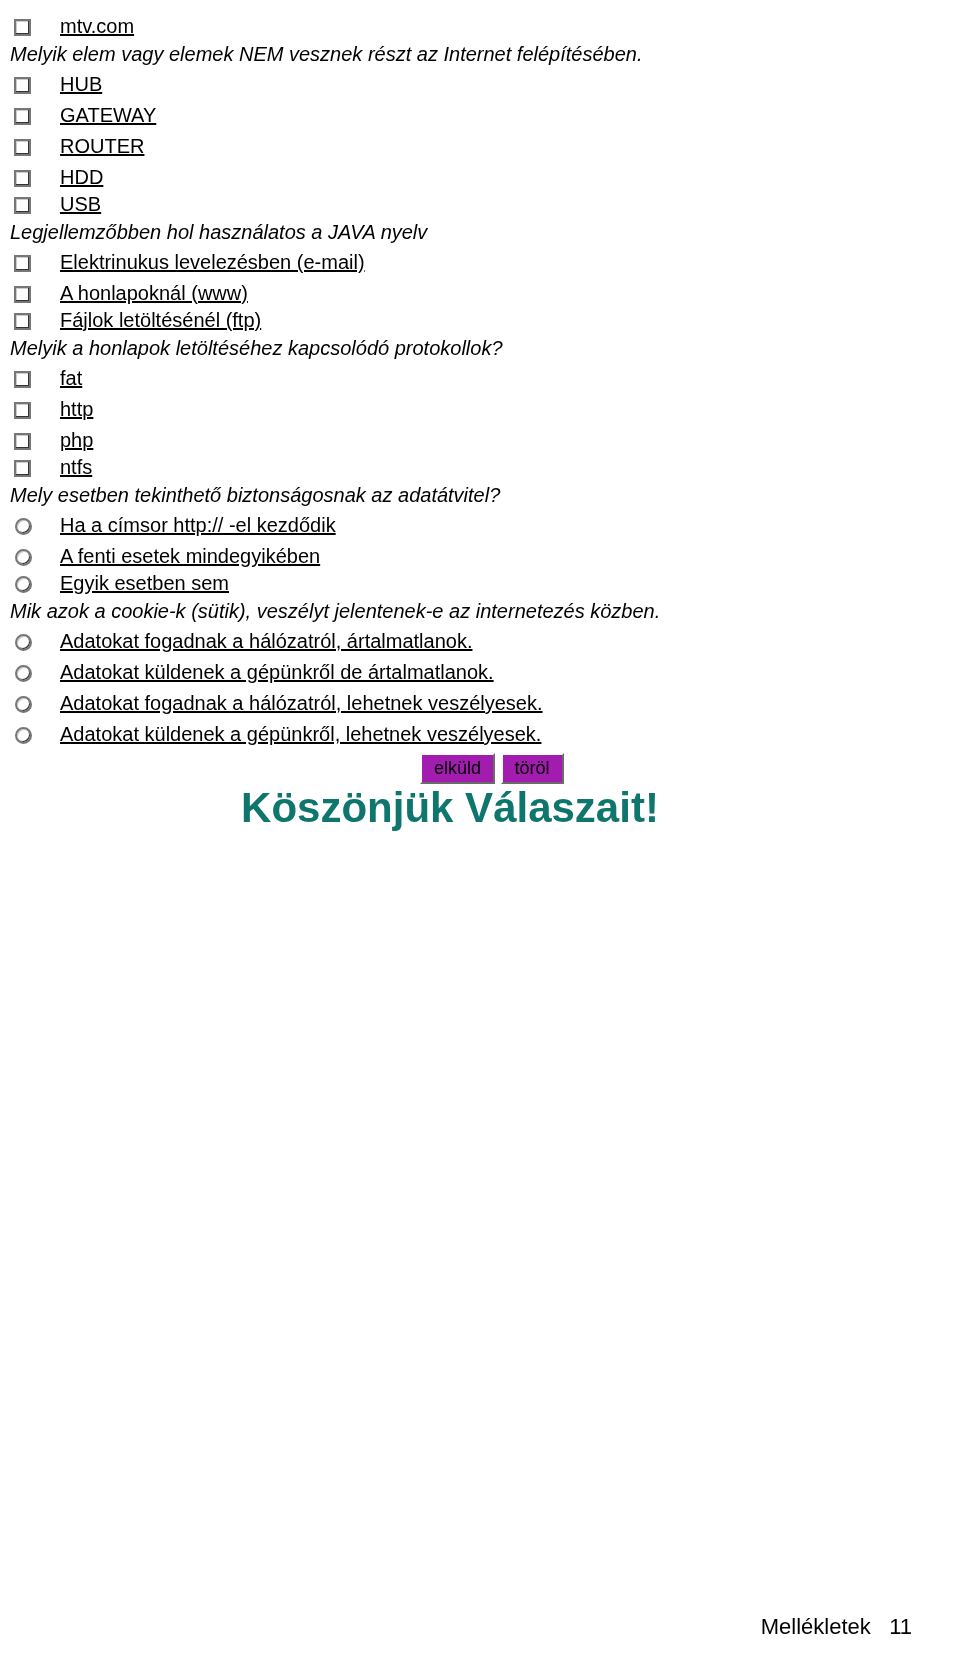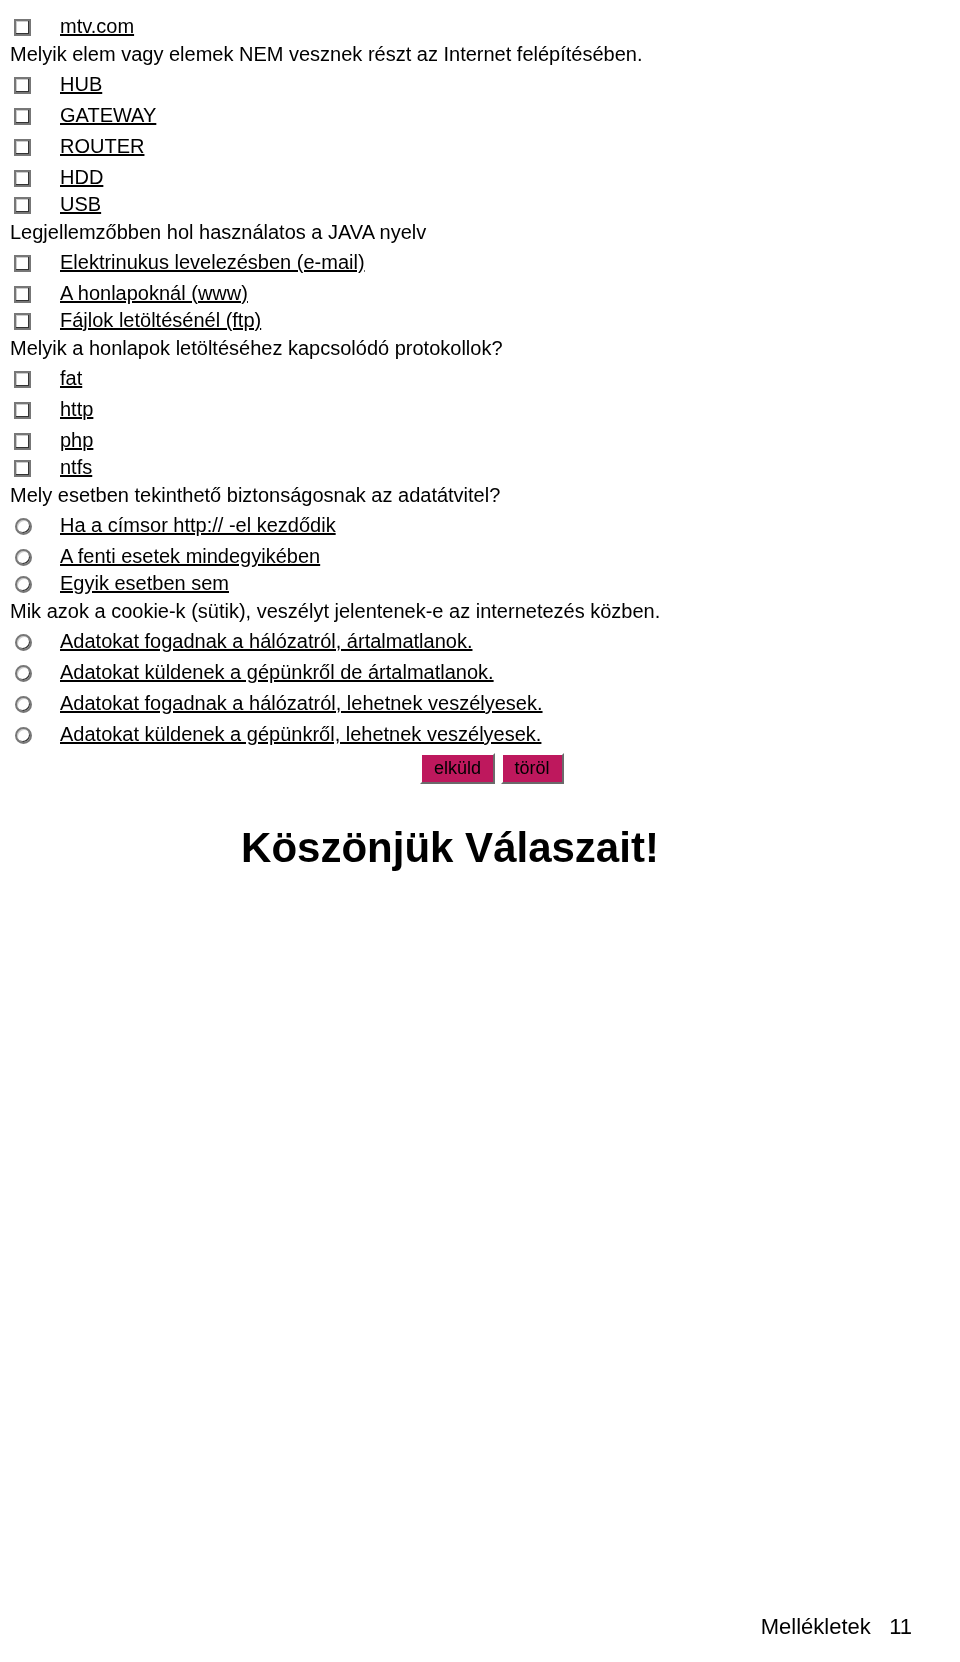--- a/index.html
+++ b/index.html
@@ -12,56 +12,55 @@
     font-size: 20px;
     color: #000;
     position: relative;
     background: #fff;
   }
   .page { padding: 14px 10px 0 10px; }
   .row { display: flex; align-items: flex-start; line-height: 1.25; margin-bottom: 6px; }
   .row.tight { margin-bottom: 2px; }
   .cb-col { width: 38px; flex: 0 0 38px; display:flex; padding-top:2px; }
   .text-col { padding-left: 12px; text-decoration: underline; }
-  .q { margin: 4px 0 6px 0; }
+  .q { margin: 4px 0 6px 0; font-style: italic; }
   input[type=checkbox], input[type=radio] {
     width: 17px; height: 17px; accent-color: #999;
   }
   input[type=checkbox] {
     appearance: none;
     border: 2px solid #777;
     background: #fff;
     box-shadow: inset -1px -1px 0 #333, inset 1px 1px 0 #ccc;
   }
   input[type=radio] {
     appearance: none;
     border: 2px solid #777;
     border-radius: 50%;
     background: #fff;
     box-shadow: inset -1px -1px 0 #333, inset 1px 1px 0 #ccc;
   }
   .btn {
     display: inline-block;
     padding: 3px 12px;
     font-size: 18px;
-    background: #be185d;
+    background: #a21caf;
     border-top: 2px solid #fff;
     border-left: 2px solid #fff;
     border-right: 2px solid #6b6b6b;
     border-bottom: 2px solid #6b6b6b;
     cursor: pointer;
     font-family: Arial, sans-serif;
   }
   .btn-row { text-align: left; margin-left: 410px; margin-top: 4px; }
   .heading {
     text-align: center;
-    color: #000000;
+    color: #0f766e;
     font-weight: bold;
     font-size: 42px;
-    margin-top: 40px;
     padding-right: 60px;
   }
   .footer {
     position: absolute;
     bottom: 22px;
     right: 48px;
     font-size: 22px;
   }
 </style>
 </head>

